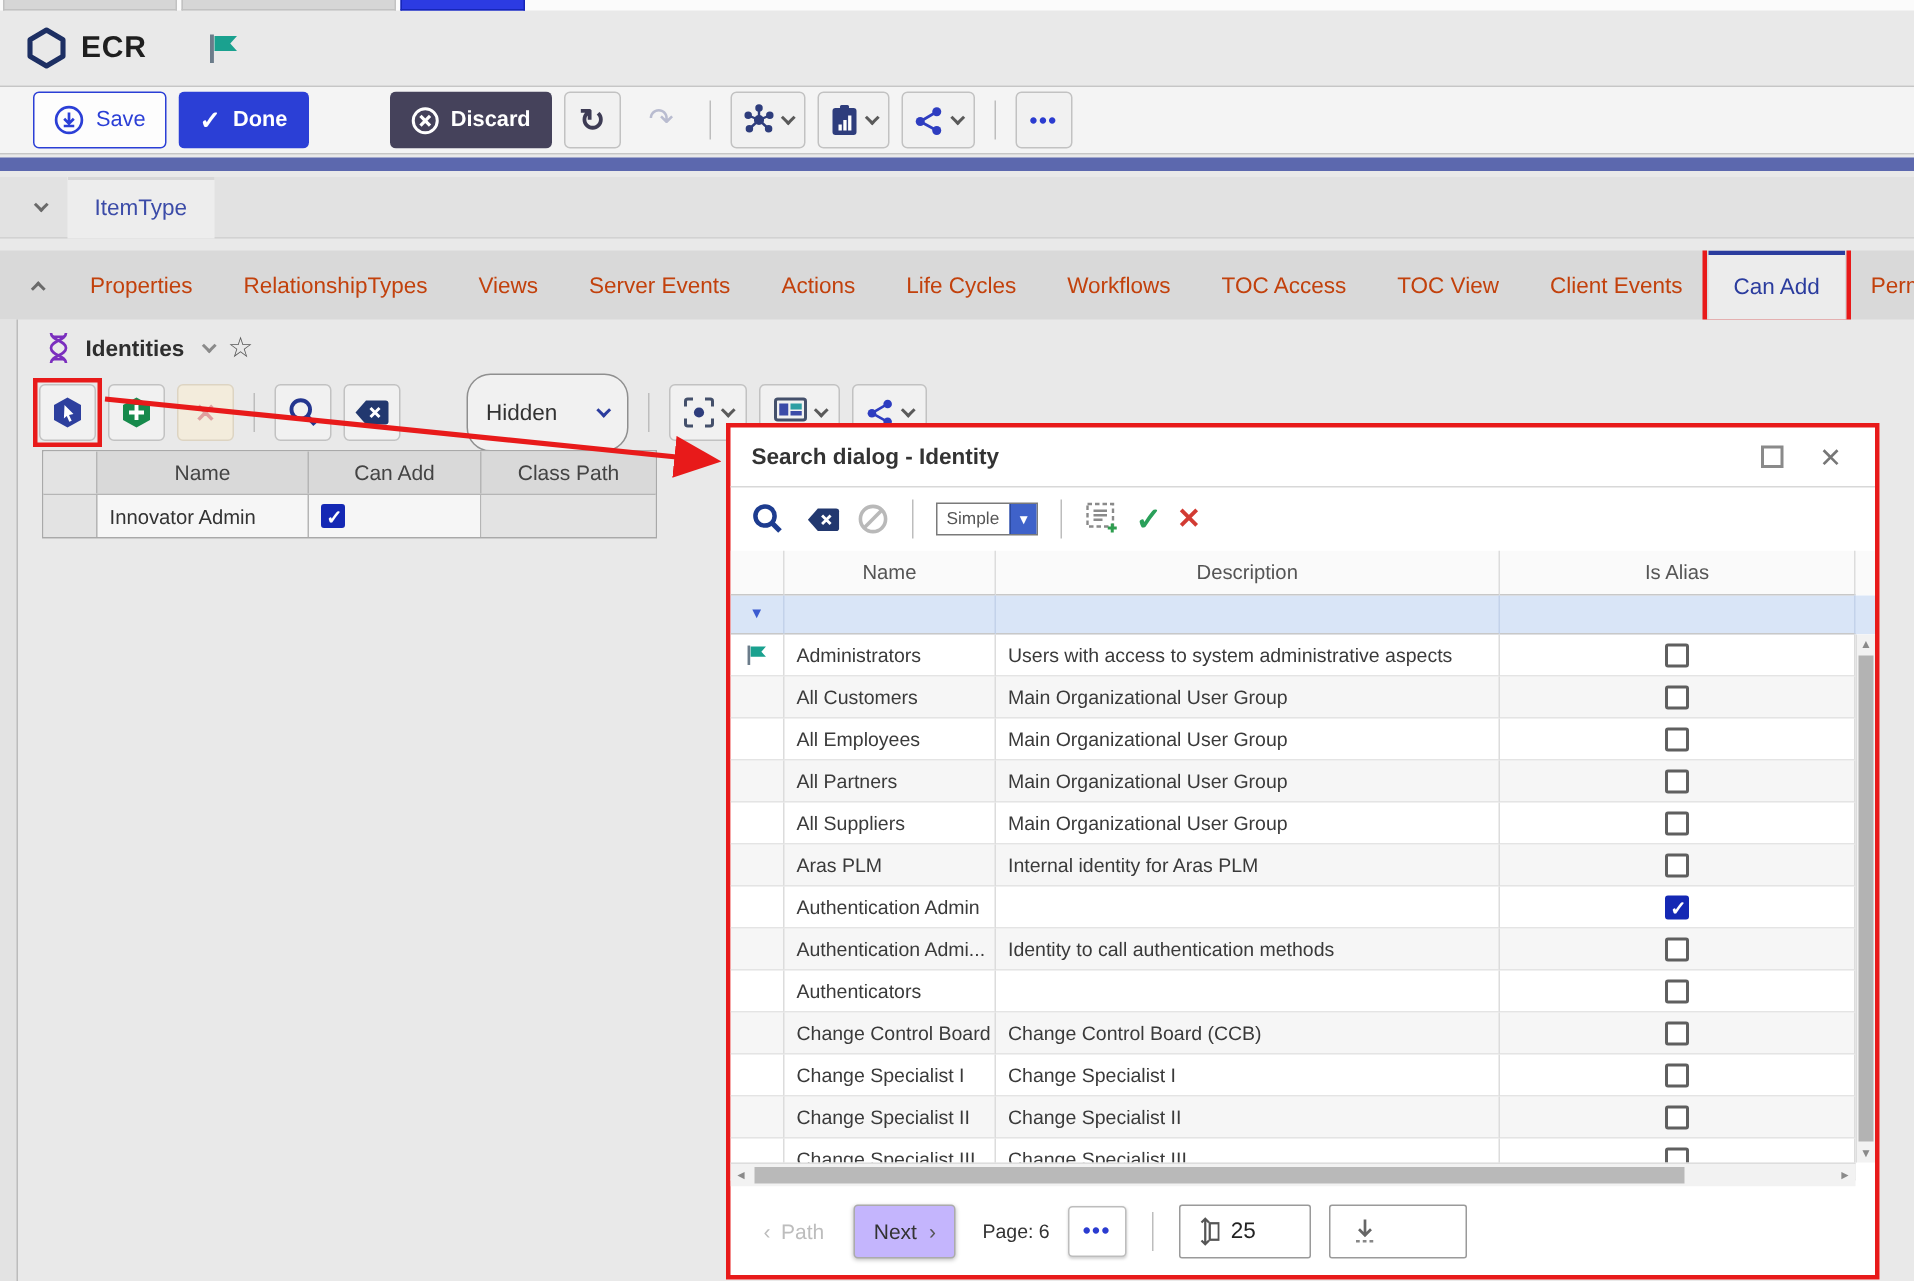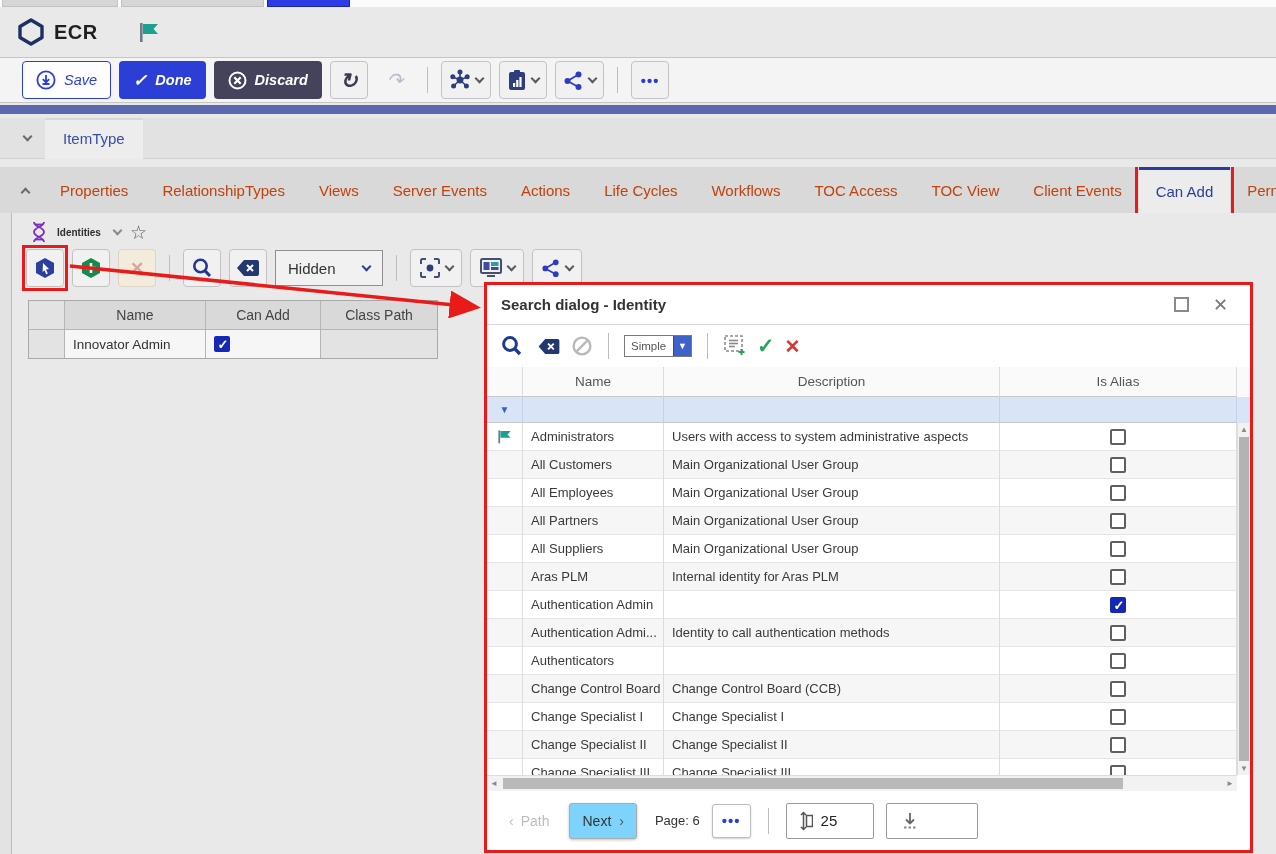--- a/index.html
+++ b/index.html
@@ -11,26 +11,26 @@
   .ts-seg { position:absolute; top:0; height:7px; background:#d6d6d6; border:1px solid #c2c2c2; border-top:none; }
   .ts-blue { background:#2c3be2; border-color:#1726b8; }
 
   
   .app-header { position:absolute; top:7px; left:0; right:0; height:50px; display:flex; align-items:center; padding-left:18px; }
   .app-title { font-size:20px; font-weight:bold; color:#1f1f1f; margin-left:10px; letter-spacing:.5px; }
   .hflag { margin-left:40px; }
 
   
   .main-toolbar { position:absolute; top:57px; left:0; right:0; height:46px; background:#f4f4f4;
-    border-top:1px solid #c6c6c6; border-bottom:1px solid #c6c6c6; display:flex; align-items:center; padding-left:22px; gap:8px;font-style:italic; }
+    border-top:1px solid #c6c6c6; border-bottom:1px solid #c6c6c6; display:flex; align-items:center; padding-left:22px; gap:8px; }
   .tbtn { height:38px; border-radius:4px; padding:0 13px; font-size:14.5px; display:flex; align-items:center; gap:8px; cursor:default; border:1px solid transparent; }
   .btn-save { background:#fdfdfd; border:1px solid #2b3fd6; color:#2b3fd6; }
   .btn-done { background:#2b3fd6; color:#fff; font-weight:bold; }
   .btn-done .glyph { font-size:17px; font-weight:bold; }
-  .btn-discard { background:#45425b; color:#fff; font-weight:bold; }
+  .btn-discard { background:#45425b; color:#fff; font-weight:bold;margin-left:46px; }
   .ibtn { height:38px; min-width:38px; border:1px solid #c2c2c2; border-radius:4px; background:#f1f1f1;
     display:flex; align-items:center; justify-content:center; gap:5px; padding:0 7px; }
   .ibtn.noborder { border-color:transparent; background:transparent; }
   .vsep { width:1px; height:26px; background:#bdbdbd; margin:0 5px; }
   .glyph-refresh { font-size:21px; color:#3d3b54; font-weight:bold; line-height:1; }
   .glyph-redo { font-size:20px; color:#b9bcd0; line-height:1; }
   .chev { width:7px; height:7px; border-right:2px solid #5a5a5a; border-bottom:2px solid #5a5a5a; transform:rotate(45deg); margin-top:-3px; }
   .chev.up { transform:rotate(-135deg); margin-top:4px; }
   .chev.blue { border-color:#2b3c9e; }
   .ellipsis-glyph { color:#2b3cd0; font-size:15px; font-weight:bold; letter-spacing:1px; }
@@ -43,31 +43,31 @@
   
   .tabs-bar { position:absolute; top:167px; left:0; right:0; height:46px; background:#d9d9d9; display:flex; align-items:stretch; padding-left:22px; overflow:hidden; }
   .tabs-bar .collapse { display:flex; align-items:center; margin-right:14px; }
   .tab { display:flex; align-items:center; padding:0 17px; font-size:15px; color:#c2410c; white-space:nowrap; position:relative; }
   .tab.active { background:#ececec; color:#2b3c9e; border-top:3px solid #2b3c9e; }
   .tab .anno-box { position:absolute; top:-8px; left:-4px; right:-4px; bottom:-3px; border:3px solid #e81a1a; pointer-events:none; }
 
   
   .left-edge { position:absolute; top:213px; bottom:0; left:0; width:12px; background:#e3e3e3; border-right:1px solid #bcbcbc; }
   .section-header { position:absolute; top:218px; left:30px; height:28px; display:flex; align-items:center; gap:9px; }
-  .section-title { font-size:10px; font-weight:bold; color:#2e2e2e; }
+  .section-title { font-size:15px; font-weight:bold; color:#2e2e2e; }
   .star-glyph { font-size:19px; color:#5a5a5a; line-height:1; }
 
   .grid-toolbar { position:absolute; top:249px; left:26px; display:flex; align-items:center; gap:8px; }
   .gbtn { position:relative; width:38px; height:38px; border:1px solid #c2c2c2; border-radius:4px; background:#f1f1f1; display:flex; align-items:center; justify-content:center; }
   .gbtn.wide { width:auto; padding:0 8px; gap:5px; }
   .gbtn.disabled { background:#f3ecdc; border-color:#ddd4c2; }
   .gbtn .anno-box { position:absolute; inset:-5px; border:3px solid #e81a1a; pointer-events:none; }
   .x-disabled { color:#dfa0a0; font-size:17px; font-weight:bold; }
-  .hidden-select { height:36px; min-width:108px; border:1px solid #8f8f8f; border-radius:0; background:#f1f1f1;
-    display:flex; align-items:center; justify-content:space-between; padding:0 12px; font-size:15px; color:#333; gap:14px; }
+  .hidden-select { height:52px; min-width:108px; border:1px solid #8f8f8f; border-radius:16px; background:#f1f1f1;
+    display:flex; align-items:center; justify-content:space-between; padding:0 12px; font-size:15px; color:#333; gap:14px;margin-left:36px; }
 
   
   .left-grid { position:absolute; top:300px; left:28px; width:410px; border:1px solid #a9a9a9; background:#f6f6f6; }
   .lg-row { display:grid; grid-template-columns:36px 141px 115px 116px; }
   .lg-head { background:#d9d9d9; height:28px; }
   .lg-head .lg-cell { justify-content:center; color:#444; font-size:14px; }
   .lg-body { height:29px; border-top:1px solid #b5b5b5; }
   .lg-cell { display:flex; align-items:center; padding:0 8px; border-right:1px solid #b5b5b5; font-size:13.5px; color:#333; overflow:hidden; white-space:nowrap; }
   .lg-cell:last-child { border-right:none; }
   .lg-sel { background:#e3e3e3; }
@@ -112,21 +112,21 @@
   .vscroll .arr { position:absolute; left:0; right:0; height:13px; color:#8a8a8a; font-size:8px; text-align:center; line-height:13px; }
   .vscroll .arr.down { bottom:0; }
   .vscroll .thumb { position:absolute; left:1px; right:1px; top:14px; bottom:14px; background:#b3b3b3; }
   .hscroll { position:absolute; left:0; right:13px; bottom:0; height:16px; background:#f2f2f2; border-top:1px solid #ddd; }
   .hscroll .arr { position:absolute; top:0; bottom:0; width:14px; color:#8a8a8a; font-size:8px; display:flex; align-items:center; justify-content:center; }
   .hscroll .arr.right { right:0; }
   .hscroll .thumb { position:absolute; top:2px; bottom:2px; left:16px; width:620px; background:#b9b9b9; }
 
   .dfoot { height:59px; flex:none; display:flex; align-items:center; padding-left:14px; gap:12px; }
   .pg-prev { color:#bdbdbd; font-size:14px; display:flex; gap:7px; align-items:center; padding:0 8px; }
-  .pg-next { height:36px; border:1px solid #ababab; border-radius:3px; background:#7dd3fc; box-shadow:0 1px 3px rgba(0,0,0,.25); display:flex; align-items:center; gap:8px; padding:0 12px; font-size:14px; color:#333; }
+  .pg-next { height:36px; border:1px solid #ababab; border-radius:3px; background:#c4b5fd; box-shadow:0 1px 3px rgba(0,0,0,.25); display:flex; align-items:center; gap:8px; padding:0 12px; font-size:14px; color:#333; }
   .pg-label { font-size:13px; color:#333; margin-left:6px; }
   .pg-more { height:34px; border:1px solid #bdbdbd; border-radius:3px; background:#fff; box-shadow:0 1px 2px rgba(0,0,0,.18); display:flex; align-items:center; padding:0 9px; }
   .pg-size { height:36px; width:88px; border:1px solid #9a9a9a; border-radius:2px; background:#fff; display:flex; align-items:center; gap:8px; padding:0 10px; font-size:15px; color:#222; }
   .pg-dl { height:36px; width:92px; border:1px solid #9a9a9a; border-radius:2px; background:#fff; display:flex; align-items:center; padding-left:14px; }
 
   svg { display:block; }
 </style>
 </head>
 <body>
 

